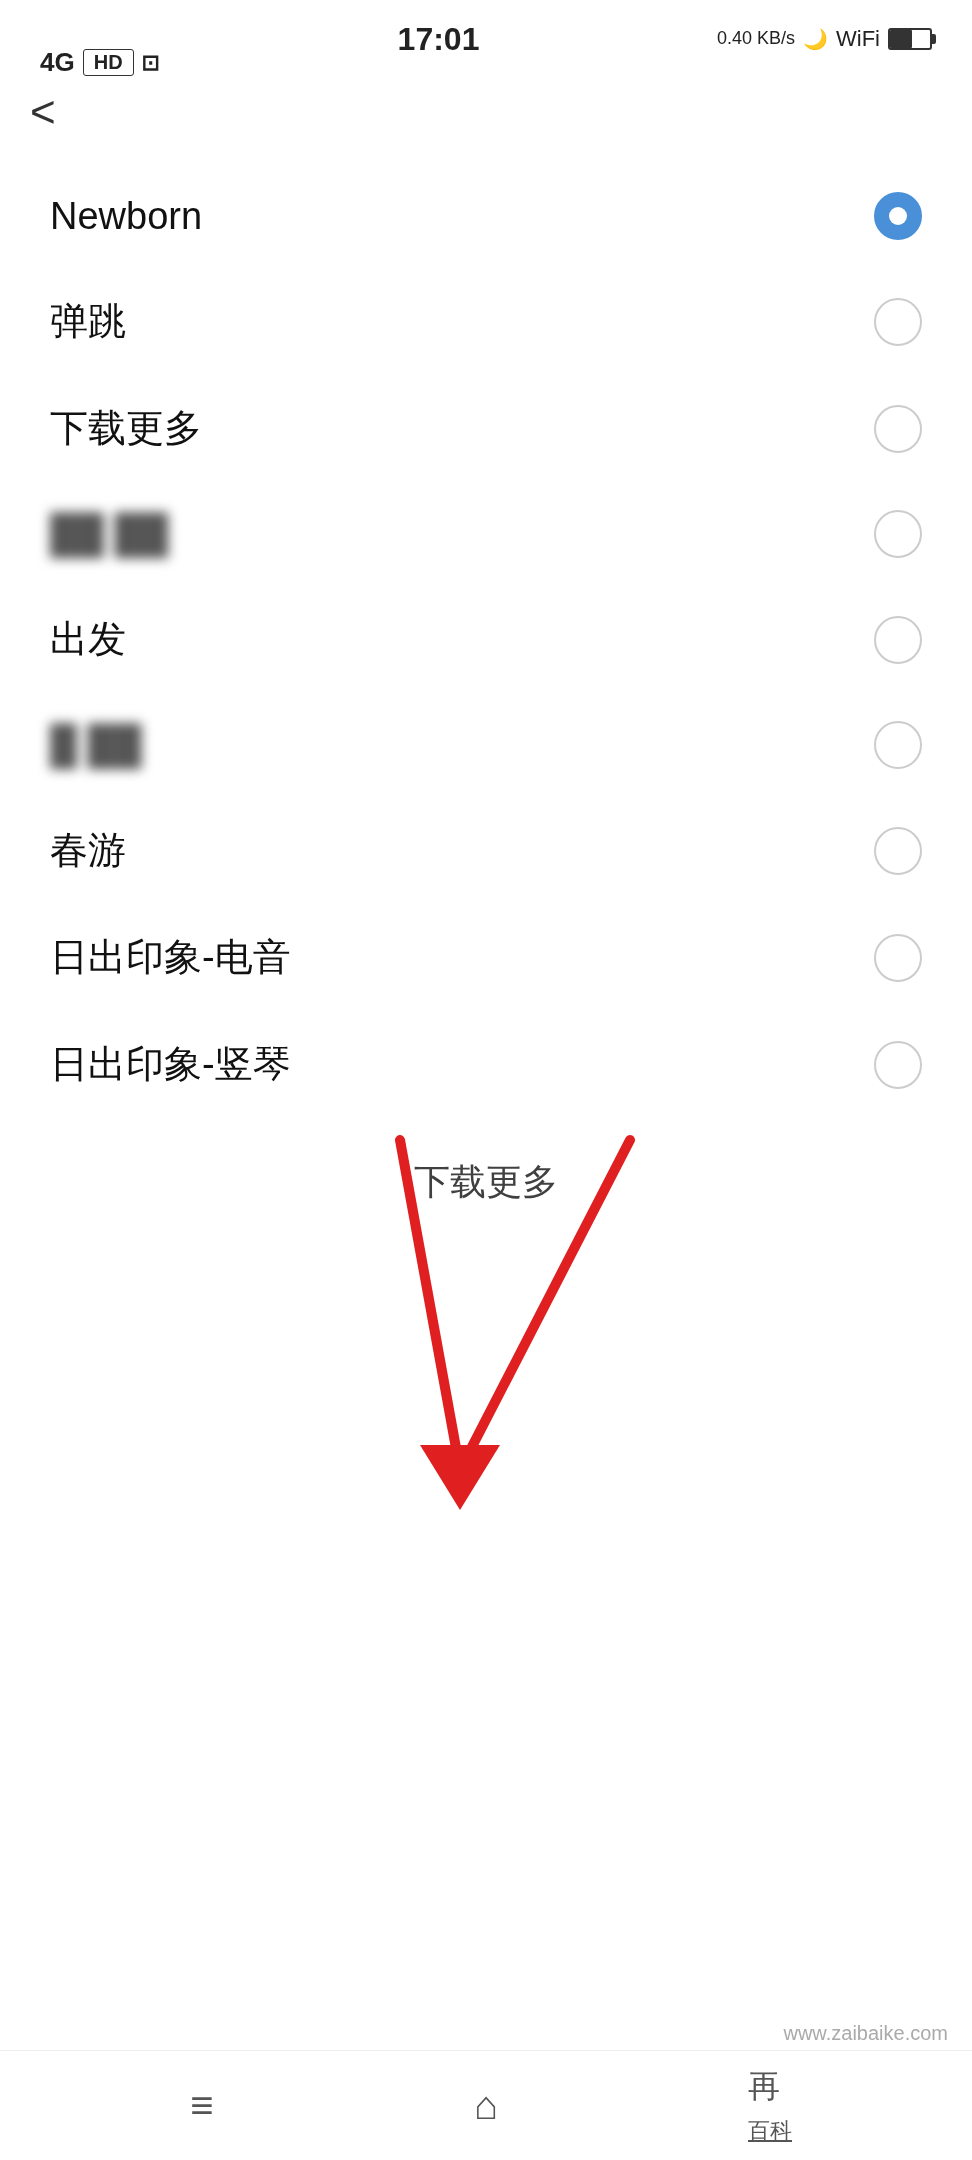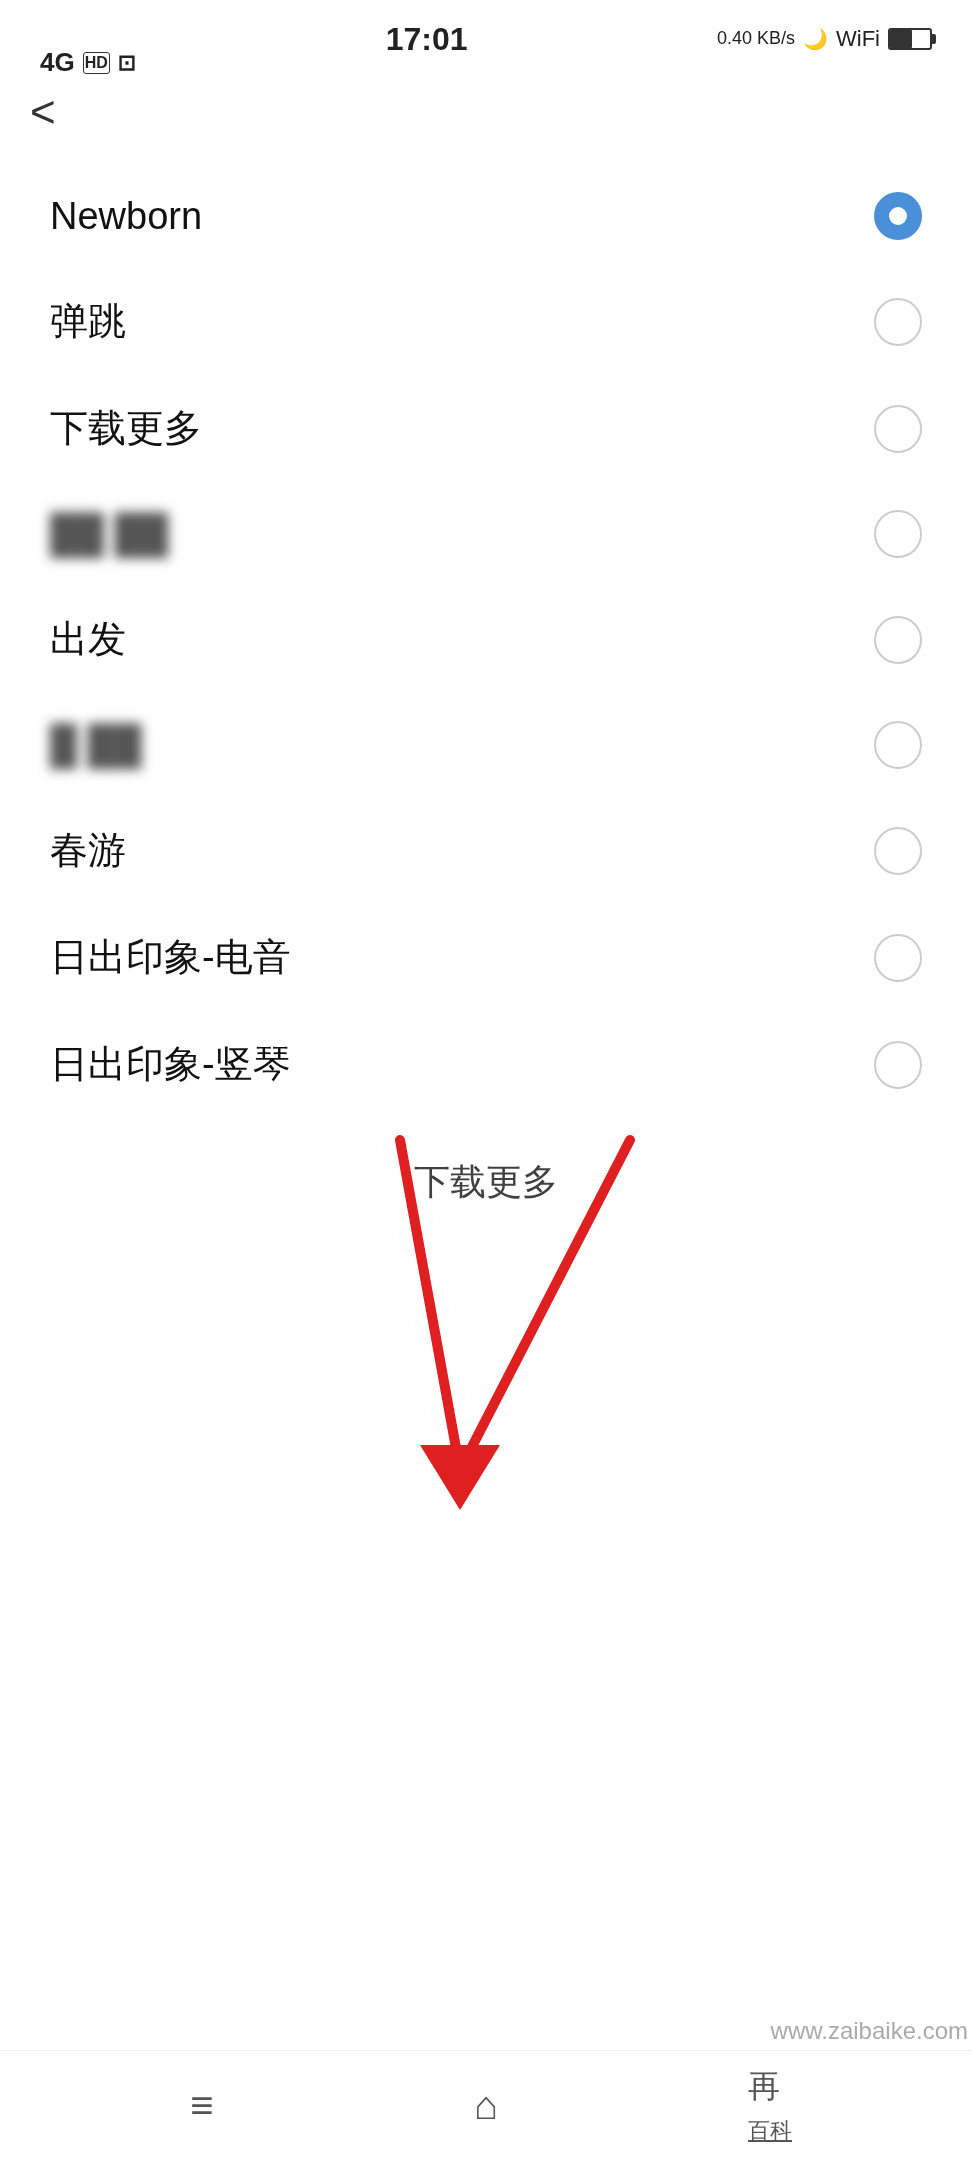--- a/index.html
+++ b/index.html
@@ -173,32 +173,32 @@
       cursor: pointer;
       flex: 1;
     }
     .nav-icon {
       font-size: 40px;
       color: #555;
     }
     .watermark {
       position: absolute;
       bottom: 115px;
-      right: 4px;
-      font-size: 24px;
+      right: 24px;
+      font-size: 20px;
       color: #aaa;
     }
   </style>
 </head>
 <body>
 
 <div class="status-bar">
   <div class="status-left">
     <span>4G</span>
-    <span style="font-size:16px;border:1.5px solid #333;padding:1px 1px;border-radius:3px;">HD</span>
+    <span style="font-size:20px;border:1.5px solid #333;padding:1px 10px;border-radius:3px;">HD</span>
     <span style="font-size:22px;">⊡</span>
   </div>
   <div class="status-center">17:01</div>
   <div class="status-right">
     <span style="font-size:18px;text-align:center;line-height:1.2;">0.40 KB/s</span>
     <span>🌙</span>
     <span class="wifi-icon">WiFi</span>
     <span class="battery-icon">
       <div class="battery-fill"></div>
     </span>

